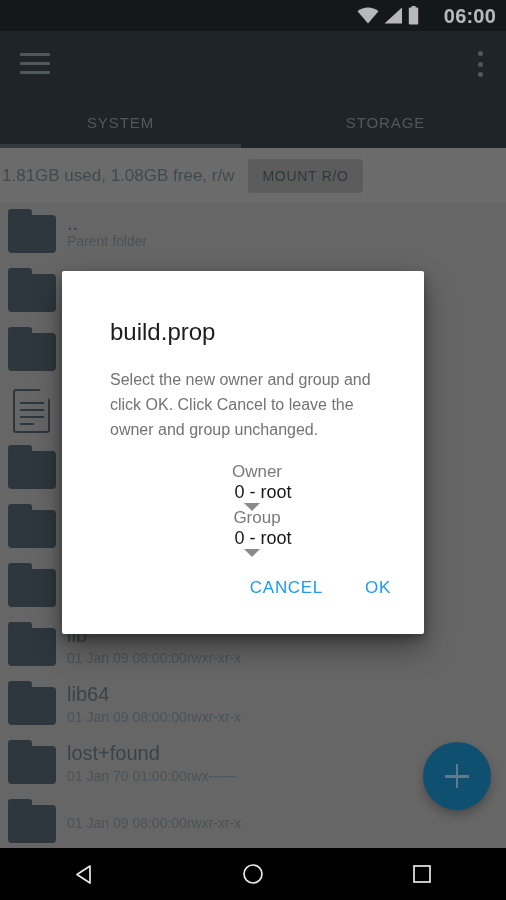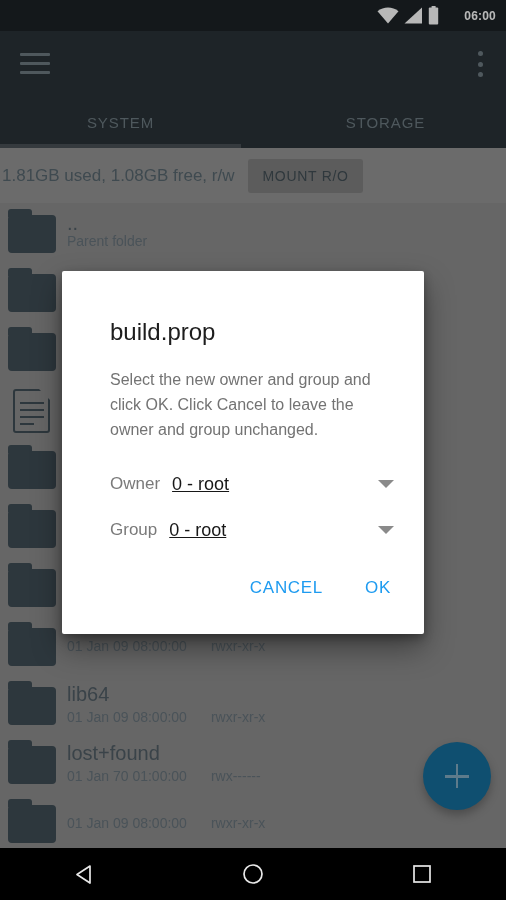--- a/index.html
+++ b/index.html
@@ -17,21 +17,21 @@
   }
 
   
   .status-bar{
     position:absolute; top:0; left:0; right:0; height:31px;
     background:#1c2226; display:flex; align-items:center;
     justify-content:flex-end; padding-right:10px; gap:5px;
   }
   .sb-icon{ display:block; }
   .sb-time{
-    color:#fff; font-size:12px; font-weight:bold; letter-spacing:.2px;
+    color:#fff; font-size:20px; font-weight:bold; letter-spacing:.2px;
     margin-left:20px; line-height:1;
   }
 
   
   .toolbar{
     position:absolute; top:31px; left:0; right:0; height:117px;
     background:#2a3338;
   }
   .tb-top{ height:66px; position:relative; }
   .hamburger{
@@ -110,21 +110,21 @@
   }
   .ic-file .ln1{ top:11px; width:24px; }
   .ic-file .ln2{ top:18px; width:24px; }
   .ic-file .ln3{ top:25px; width:24px; }
   .ic-file .ln4{ top:32px; width:14px; }
 
   .meta{ margin-left:11px; display:flex; flex-direction:column; justify-content:center; }
   .fname{ font-size:20px; color:#3a4349; line-height:25px; }
   .fname.dots{ font-size:20px; line-height:16px; }
   .fsub{ font-size:14px; color:#4a5359; line-height:20px; display:flex; }
-  .fsub .perm{ margin-left:24px; }
+  .fsub .perm{ }
 
   
   .fab{
     position:absolute; right:15px; bottom:38px; width:68px; height:68px;
     border-radius:50%; background:#0f4f70; cursor:pointer;
     box-shadow:0 5px 10px rgba(0,0,0,.26);
   }
   .fab .plus-h, .fab .plus-v{ position:absolute; background:#5e7b8b; }
   .fab .plus-h{ left:22px; top:33px; width:24px; height:2.5px; }
   .fab .plus-v{ left:32.7px; top:22px; width:2.5px; height:24px; }
@@ -147,26 +147,26 @@
     padding:0;
   }
   .dlg-title{
     font-size:24px; color:#1d1d1d; padding:46px 0 0 48px; line-height:30px;
   }
   .dlg-msg{
     font-size:16px; color:#737373; line-height:25px;
     padding:20px 36px 0 48px;
   }
   .dlg-field{
-    display:flex; align-items:center; padding:0 20px 0 48px; height:44px;
+    display:flex; align-items:center; padding:0 20px 0 48px; height:44px;flex-direction:column;
   }
   .dlg-field.first{ margin-top:20px; }
   .dlg-field.second{ margin-top:2px; }
   .fld-label{ font-size:17px; color:#7a7a7a; }
-  .fld-value{ font-size:18px; color:#171717; margin-left:12px; flex:1;text-decoration:underline; }
+  .fld-value{ font-size:18px; color:#171717; margin-left:12px; flex:1; }
   .caret{
     width:0; height:0; border-left:8px solid transparent;
     border-right:8px solid transparent; border-top:8px solid #8a8a8a;
     margin-right:10px; cursor:pointer;
   }
   .dlg-actions{
     display:flex; justify-content:flex-end; align-items:center;
     padding:18px 17px 28px 0; gap:10px;
   }
   .dlg-btn{
@@ -273,20 +273,21 @@
       <div class="ic">
           <div class="ic-folder"></div>
         </div>
     </div>
 
     <div class="row">
       <div class="ic">
           <div class="ic-folder"></div>
         </div>
       <div class="meta">
+        <div class="fname">lib</div>
         <div class="fsub">
           <span>01 Jan 09 08:00:00</span>
           <span class="perm">rwxr-xr-x</span>
         </div>
       </div>
     </div>
 
     <div class="row">
       <div class="ic">
           <div class="ic-folder"></div>

